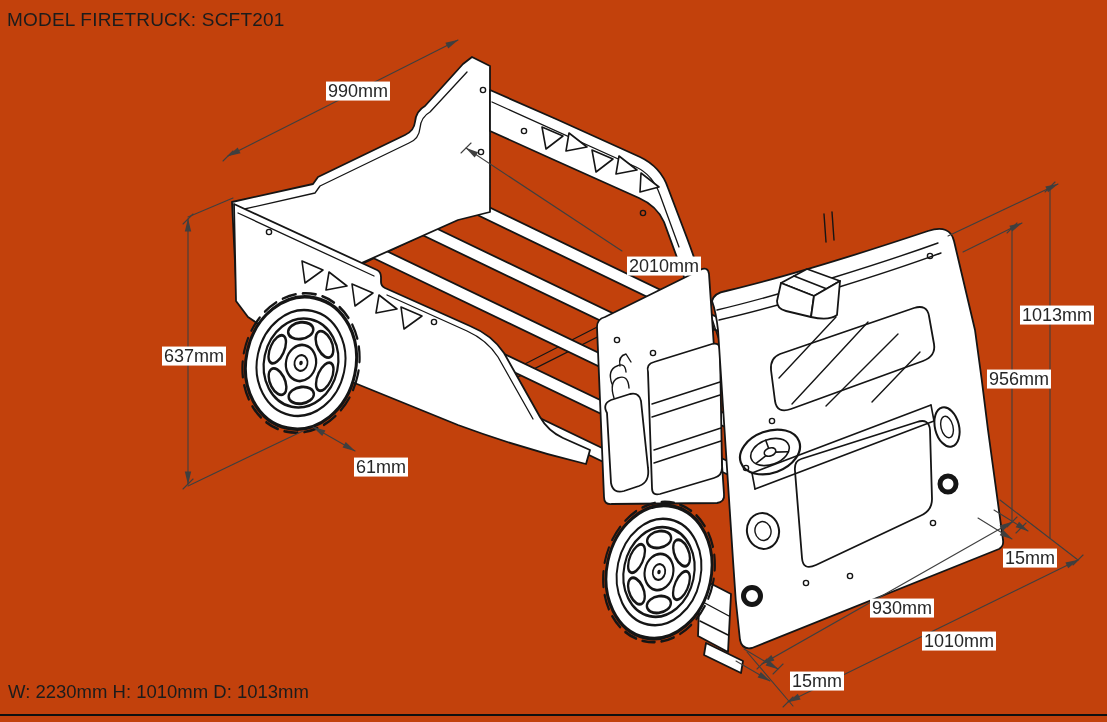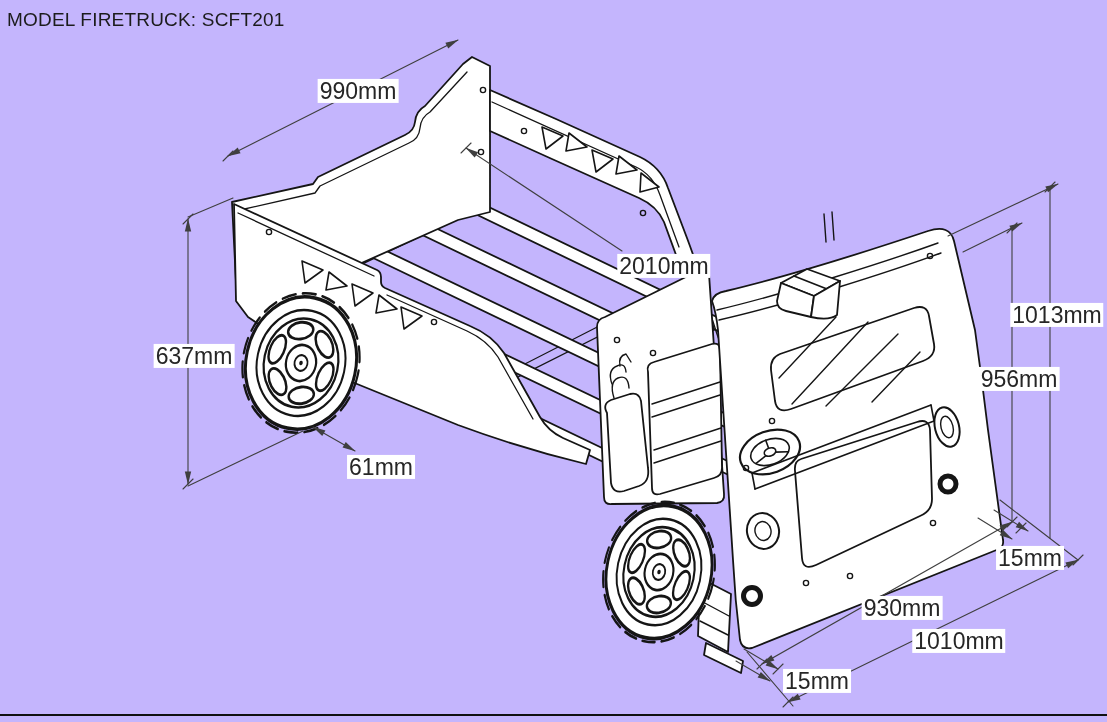--- a/index.html
+++ b/index.html
@@ -1,27 +1,27 @@
 <!DOCTYPE html>
 <html><head>
 <meta charset="utf-8">
 <style>
   html,body{margin:0;padding:0;background:#fff;}
   #stage{
     position:relative;width:1107px;height:722px;overflow:hidden;
-    background:#c4b5fd;font-family:"Liberation Sans",sans-serif;
+    background:#c2410c;font-family:"Liberation Sans",sans-serif;
   }
   #drawing-svg{position:absolute;left:0;top:0;}
   .txt{
     position:absolute;color:#262626;white-space:nowrap;
     font-family:"Liberation Sans",sans-serif;
   }
   .dim-label{
     transform:translate(-50%,-50%);
-    font-size:23px;line-height:1.05;background:#ffffff;padding:0 2px;
+    font-size:18px;line-height:1.05;background:#ffffff;padding:0 2px;
   }
   #page-title{left:7px;top:9px;font-size:19px;letter-spacing:.2px;color:#1c1c1c;}
   #footer-summary{left:8px;top:681px;font-size:18.5px;color:#1c1c1c;}
   #bottom-rule{position:absolute;left:0;top:714px;width:1107px;height:2.4px;background:#101010;}
 </style>
 </head>
 <body>
 
 <div id="stage">
 
@@ -266,14 +266,15 @@
   <span class="txt dim-label" style="left:664px;top:266px">2010mm</span>
   <span class="txt dim-label" style="left:194px;top:356px">637mm</span>
   <span class="txt dim-label" style="left:381px;top:467px">61mm</span>
   <span class="txt dim-label" style="left:1057px;top:315px">1013mm</span>
   <span class="txt dim-label" style="left:1019px;top:379px">956mm</span>
   <span class="txt dim-label" style="left:1030px;top:558px">15mm</span>
   <span class="txt dim-label" style="left:902px;top:608px">930mm</span>
   <span class="txt dim-label" style="left:959px;top:641px">1010mm</span>
   <span class="txt dim-label" style="left:817px;top:681px">15mm</span>
 
+  <div id="footer-summary" class="txt">W: 2230mm H: 1010mm D: 1013mm</div>
   <div id="bottom-rule"></div>
 </div>
 
 </body></html>

